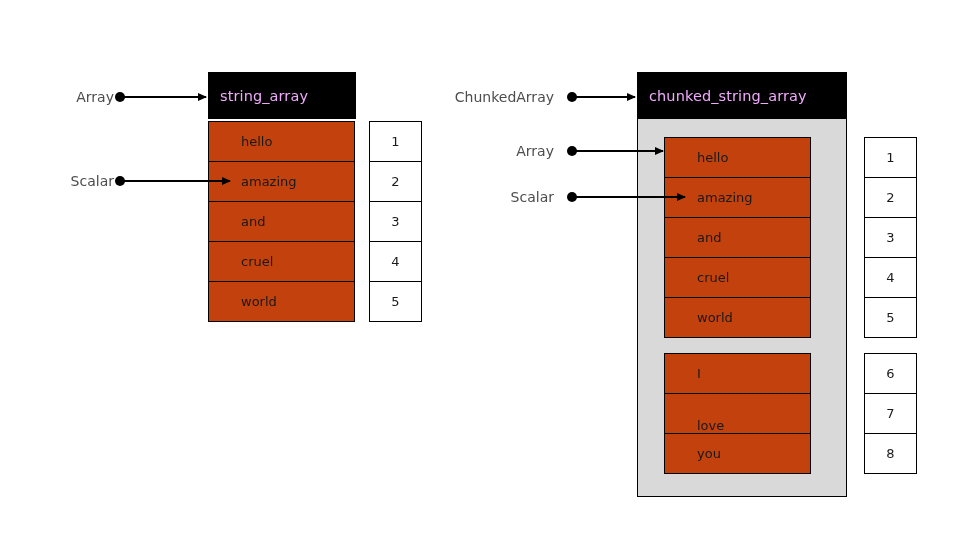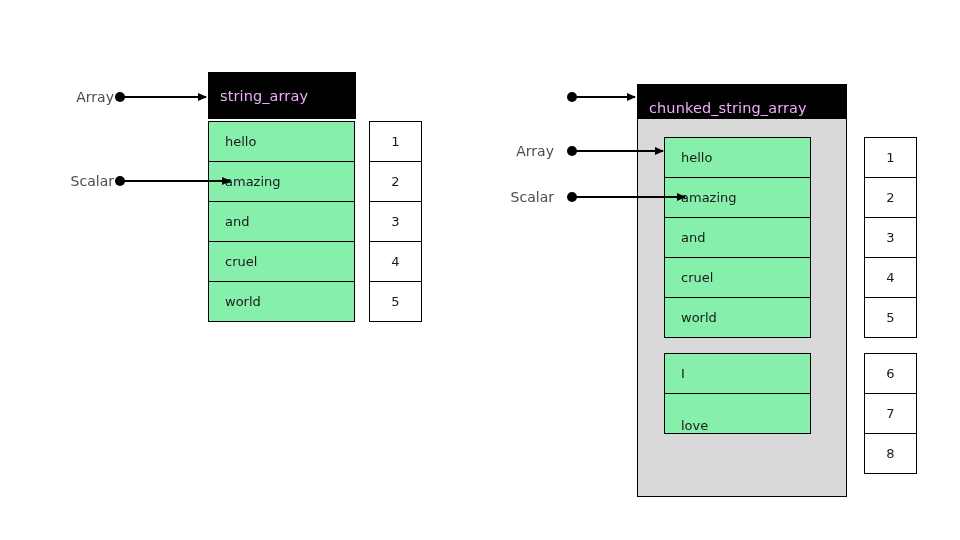--- a/index.html
+++ b/index.html
@@ -31,26 +31,26 @@
     display: flex;
     align-items: center;
     padding-left: 12px;
     font-size: 14.5px;
     letter-spacing: .1px;
     white-space: nowrap;
   }
 
   
   .cell {
-    background: #86efac;
+    background: #c2410c;
     border: 1px solid #000000;
     border-top-width: 0;
     display: flex;
     align-items: center;
-    padding-left: 16px;
+    padding-left: 32px;
     font-size: 13px;
     color: #1a1a1a;
     white-space: nowrap;
   }
   .cell.first { border-top-width: 1px; }
 
   
   .idx {
     background: #ffffff;
     border: 1px solid #000000;
@@ -130,26 +130,27 @@
         <span>3</span>
       </div>
     <div class="idx" style="height:39px;">
         <span>4</span>
       </div>
     <div class="idx" style="height:39px;">
         <span>5</span>
       </div>
   </div>
 
+  <div class="abs ptr-label" style="left:420px; top:87px; width:130px; height:20px;">ChunkedArray</div>
 
   <div class="abs ptr-label" style="left:420px; top:141px; width:130px; height:20px;">Array</div>
 
   <div class="abs ptr-label" style="left:420px; top:187px; width:130px; height:20px;">Scalar</div>
 
-  <div class="abs title-bar" style="left:633px; top:72px; width:210px; height:47px;margin-top:12px;">
+  <div class="abs title-bar" style="left:633px; top:72px; width:210px; height:47px;">
     <span>chunked_string_array</span>
   </div>
 
   <div class="abs chunk-container" style="left:633px; top:118px; width:210px; height:379px;"></div>
 
   <div class="abs" style="left:660px; top:137px; width:147px; height:196px;">
     <div class="cell first" style="height:39px;">
         <span>hello</span>
       </div>
     <div class="cell" style="height:39px;">
@@ -165,20 +166,23 @@
         <span>world</span>
       </div>
   </div>
 
   <div class="abs" style="left:660px; top:353px; width:147px; height:118px;">
     <div class="cell first" style="height:39px;">
         <span>I</span>
       </div>
     <div class="cell" style="height:39px;align-items:flex-end;">
         <span>love</span>
+      </div>
+    <div class="cell" style="height:39px;">
+        <span>you</span>
       </div>
   </div>
 
   <div class="abs" style="left:860px; top:137px; width:53px; height:196px;">
     <div class="idx first" style="height:39px;">
         <span>1</span>
       </div>
     <div class="idx" style="height:39px;">
         <span>2</span>
       </div>

